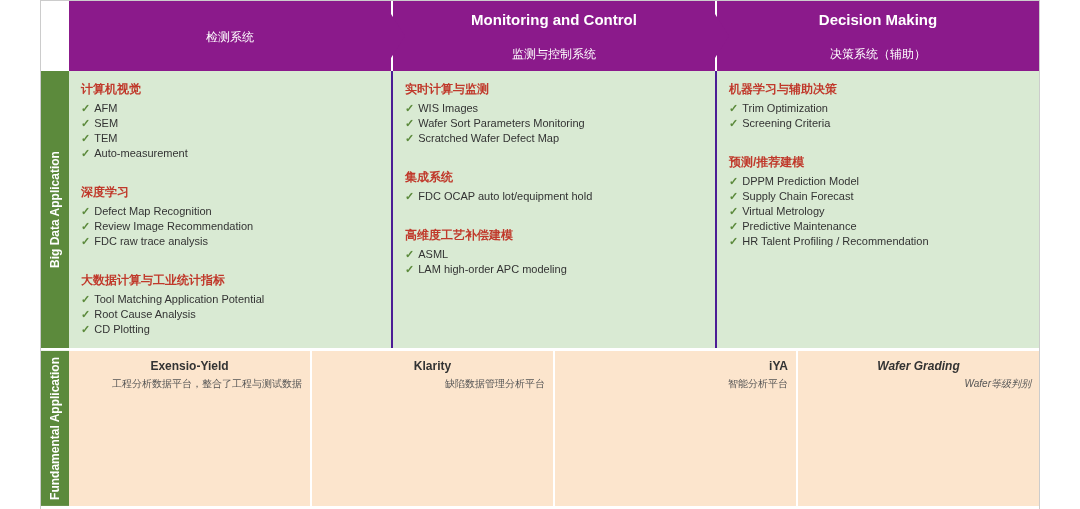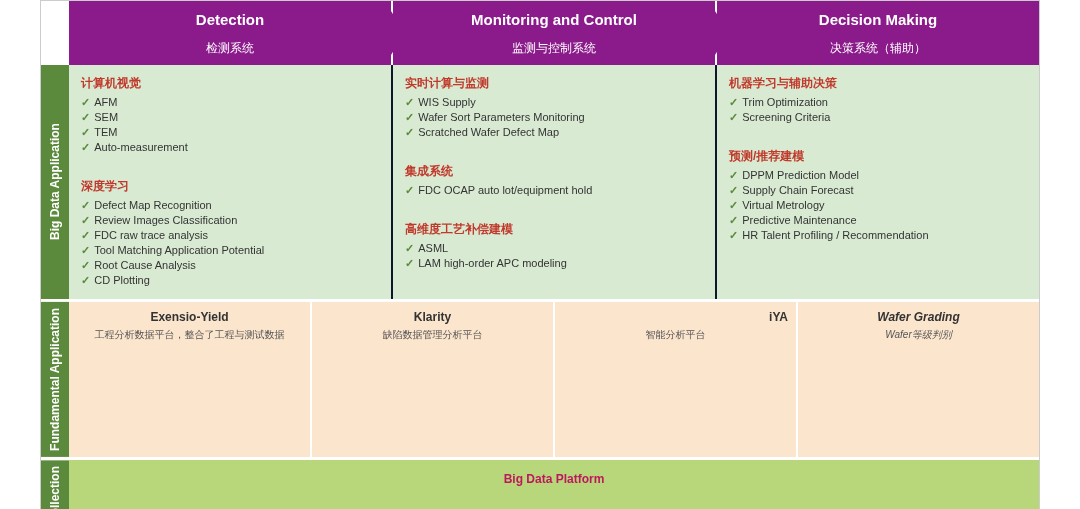--- a/index.html
+++ b/index.html
@@ -59,21 +59,21 @@
       border-right: 2px solid #fff;
       position: relative;
     }
     .header-cell:last-child { border-right: none; }
     .header-cell .en-title {
       font-size: 15px;
       font-weight: bold;
     }
     .header-cell .cn-title {
       font-size: 12px;
-      margin-top: 12px;
+      margin-top: 18px;
     }
     
     .header-cells .header-cell:not(:last-child)::after {
       content: '';
       position: absolute;
       right: -14px;
       top: 50%;
       transform: translateY(-50%);
       width: 0;
       height: 0;
@@ -89,21 +89,21 @@
       flex-direction: row;
     }
     .big-data-content {
       display: flex;
       flex: 1;
       background: #d9ead3;
     }
     .big-data-column {
       flex: 1;
       padding: 10px 12px;
-      border-right: 2px solid #0f172a;
+      border-right: 2px solid #4c1d95;
       font-size: 11px;
       color: #333;
     }
     .big-data-column:last-child { border-right: none; }
 
     .section-title {
       color: #c0392b;
       font-weight: bold;
       font-size: 12px;
       margin-bottom: 4px;
@@ -146,20 +146,21 @@
     .fundamental-cell .tool-name {
       font-weight: bold;
       font-size: 12px;
       color: #333;
       margin-bottom: 4px;
     }
     .fundamental-cell .tool-desc {
       font-size: 10px;
       color: #555;
       line-height: 1.4;
+      text-align: right;
     }
 
     
     .data-collection-row {
       display: flex;
       flex-direction: row;
       border-top: 3px solid #fff;
     }
     .data-collection-content {
       flex: 1;
@@ -175,21 +176,20 @@
   </style>
 </head>
 <body>
 
 <div class="main-container">
 
   <div class="header-row">
     <div class="header-spacer"></div>
     <div class="header-cells">
       <div class="header-cell">
-        <div class="en-title">Detection</div>
         <div class="cn-title">检测系统</div>
       </div>
       <div class="header-cell">
         <div class="en-title">Monitoring and Control</div>
         <div class="cn-title">监测与控制系统</div>
       </div>
       <div class="header-cell">
         <div class="en-title">Decision Making</div>
         <div class="cn-title">决策系统（辅助）</div>
       </div>
@@ -218,45 +218,46 @@
             <span class="check-mark">✓</span>
             <span>Auto-measurement</span>
           </div>
           <div class="section-title">深度学习</div>
           <div class="check-item">
             <span class="check-mark">✓</span>
             <span>Defect Map Recognition</span>
           </div>
           <div class="check-item">
             <span class="check-mark">✓</span>
-            <span>Review Images Classification</span>
+            <span>Review Image Recommendation</span>
           </div>
           <div class="check-item">
             <span class="check-mark">✓</span>
             <span>FDC raw trace analysis</span>
           </div>
+          <div class="section-title">大数据计算与工业统计指标</div>
           <div class="check-item">
             <span class="check-mark">✓</span>
             <span>Tool Matching Application Potential</span>
           </div>
           <div class="check-item">
             <span class="check-mark">✓</span>
             <span>Root Cause Analysis</span>
           </div>
           <div class="check-item">
             <span class="check-mark">✓</span>
             <span>CD Plotting</span>
           </div>
         </div>
 
       <div class="big-data-column" id="bd-col2">
           <div class="section-title">实时计算与监测</div>
           <div class="check-item">
             <span class="check-mark">✓</span>
-            <span>WIS Supply</span>
+            <span>WIS Images</span>
           </div>
           <div class="check-item">
             <span class="check-mark">✓</span>
             <span>Wafer Sort Parameters Monitoring</span>
           </div>
           <div class="check-item">
             <span class="check-mark">✓</span>
             <span>Scratched Wafer Defect Map</span>
           </div>
           <div class="section-title">集成系统</div>

